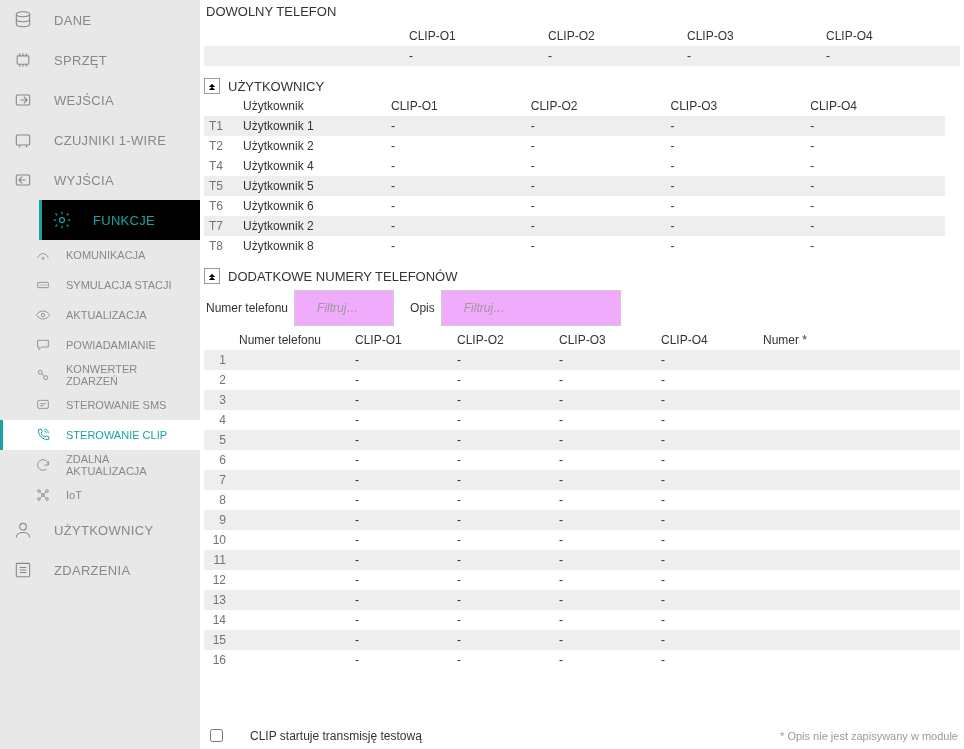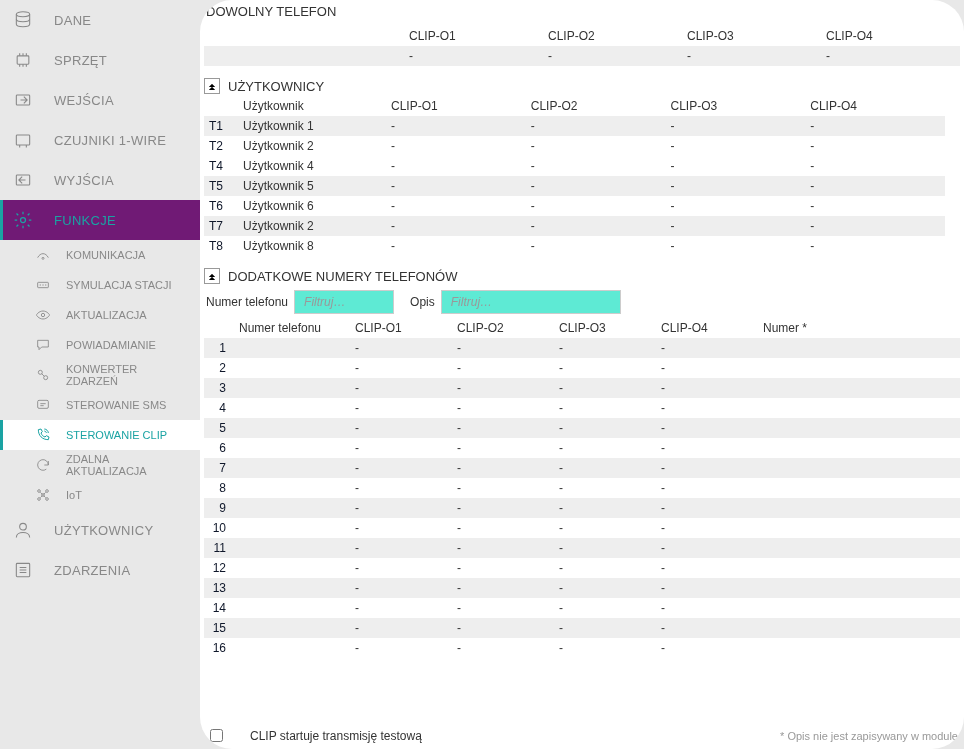--- a/index.html
+++ b/index.html
@@ -1,46 +1,46 @@
 <!DOCTYPE html>
 <html><head>
 <meta charset="utf-8">
 <style>
   * { box-sizing: border-box; }
   html, body { margin:0; padding:0; font-family: Arial, sans-serif; font-size:12px; color:#333; background:#e8e8e8; }
   body { width:964px; height:749px; overflow:hidden; display:flex; }
   
   .sidebar { width:200px; background:#e8e8e8; height:100%; overflow:hidden; flex-shrink:0; }
   .nav-item { display:flex; align-items:center; height:40px; padding:0 12px; color:#888; cursor:pointer; }
-  .nav-item.active { background:#701a75; color:#1aa3a3; position:relative; }
+  .nav-item.active { background:#000000; color:#1aa3a3; position:relative;margin-left:39px; }
   .nav-item.active::before { content:""; position:absolute; left:0; top:0; bottom:0; width:3px; background:#1aa3a3; }
   .nav-icon { width:22px; height:22px; display:flex; align-items:center; justify-content:center; margin-right:20px; flex-shrink:0; }
   .nav-icon svg { stroke:currentColor; fill:none; }
   .nav-label { font-size:13px; letter-spacing:0.3px; }
   .sub-item { display:flex; align-items:center; height:30px; padding:0 12px 0 34px; color:#888; cursor:pointer; font-size:11px; }
   .sub-item .sub-icon { width:18px; height:18px; display:flex; align-items:center; justify-content:center; margin-right:14px; flex-shrink:0; }
   .sub-item.active { background:#fff; color:#1aa3a3; position:relative; }
   .sub-item.active::before { content:""; position:absolute; left:0; top:0; bottom:0; width:3px; background:#1aa3a3; }
   .sub-icon svg { stroke:currentColor; fill:none; }
   
-  .main { flex:1; background:#fff; height:100%; overflow:hidden; display:flex; flex-direction:column; padding:0 4px 0 4px;border-radius:32px; }
+  .main { flex:1; background:#fff; height:100%; overflow:hidden; display:flex; flex-direction:column; padding:0 4px 0 4px; }
   .section-title { font-size:13px; font-weight:500; color:#333; padding:4px 0 4px 2px; }
   .section-header { display:flex; align-items:center; gap:8px; margin-top:10px; padding:2px 0; }
   .collapse-box { width:16px; height:16px; border:1px solid #999; display:inline-flex; align-items:center; justify-content:center; font-size:9px; color:#555; cursor:pointer; }
   .collapse-box svg { stroke:#555; }
   .filters { display:flex; align-items:center; gap:6px; padding:4px 0 4px 2px; }
   .filters label { font-size:12px; color:#333; }
-  .filters input { border:1px solid #ccc; background:#5eead4; height:24px; font-size:12px; padding:0 9px; color:#666; }
+  .filters input { border:1px solid #ccc; background:#f0abfc; height:36px; font-size:12px; padding:0 22px; color:#666; }
   .filters input::placeholder { font-style:italic; color:#999; }
   table { width:100%; border-collapse:collapse; table-layout:fixed; }
   th, td { text-align:left; font-size:12px; padding:3px 5px; font-weight:normal; color:#333; border:0; overflow:hidden; white-space:nowrap; }
   th { color:#333; font-weight:500; }
   tr.stripe0 td { background:#fff; }
   tr.stripe1 td { background:#eee; }
-  .idx-cell { text-align:right; padding-right:8px; color:#0f172a; }
+  .idx-cell { text-align:right; padding-right:8px; color:#737373; }
   .dowolny-table { margin-top:3px; }
   .dowolny-table th { background:#fff; }
   .dowolny-table td { background:#eee; }
   .users-wrap { position:relative; }
   .users-table thead th { background:#fff; }
   .numbers-wrap { position:relative; flex:1; min-height:0; }
   .numbers-scroll { height:340px; overflow-y:scroll; overflow-x:hidden; }
   .footer { display:flex; align-items:center; justify-content:space-between; padding:6px 2px 4px 2px; font-size:12px; }
   .footer-left { display:flex; align-items:center; gap:24px; color:#333; }
   .footer-left input[type=checkbox]{ width:13px; height:13px; }

